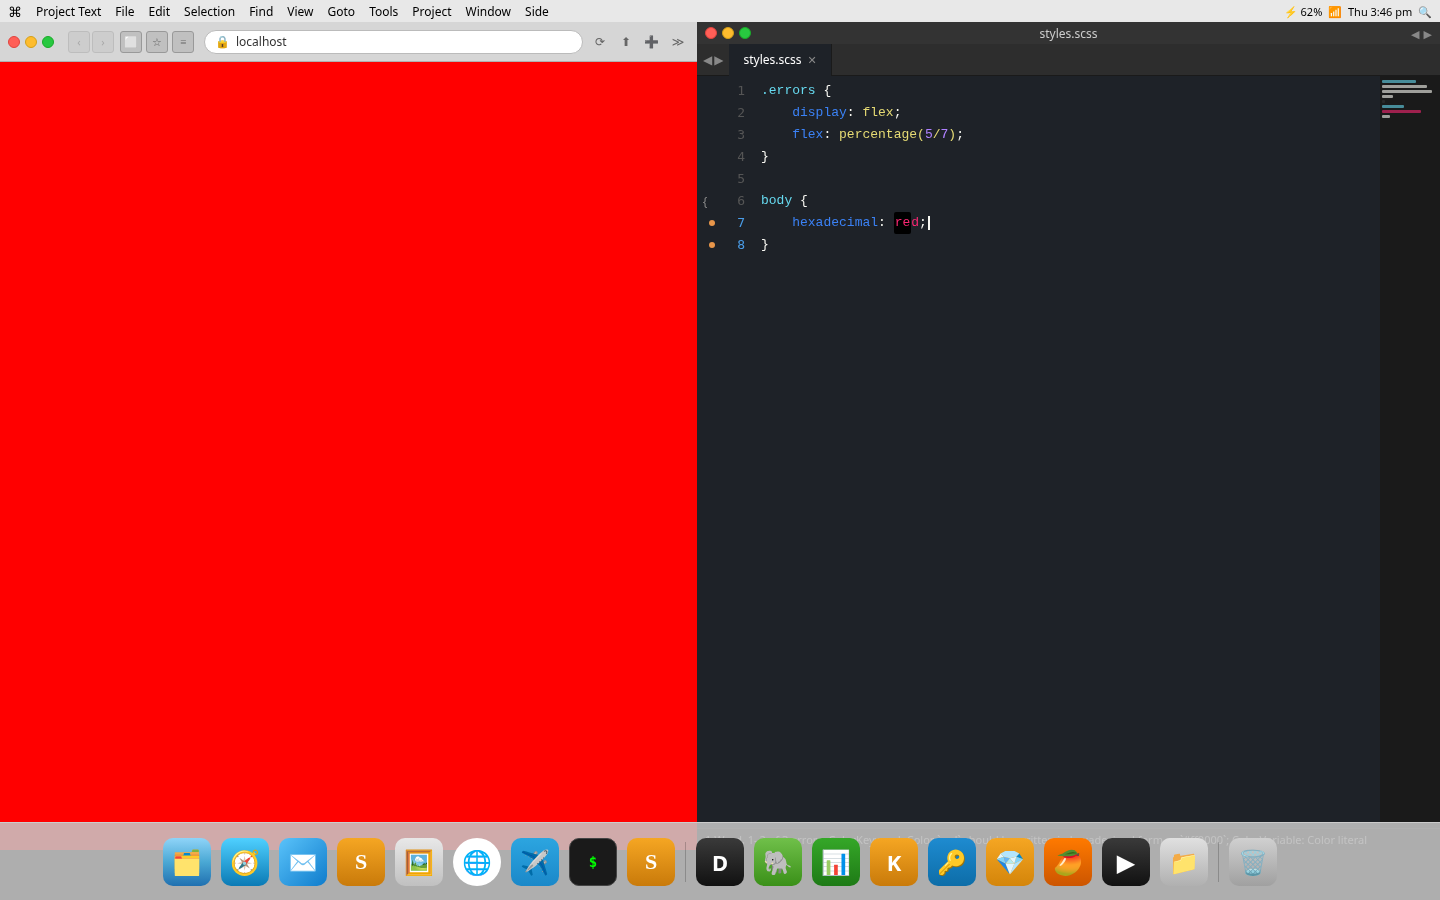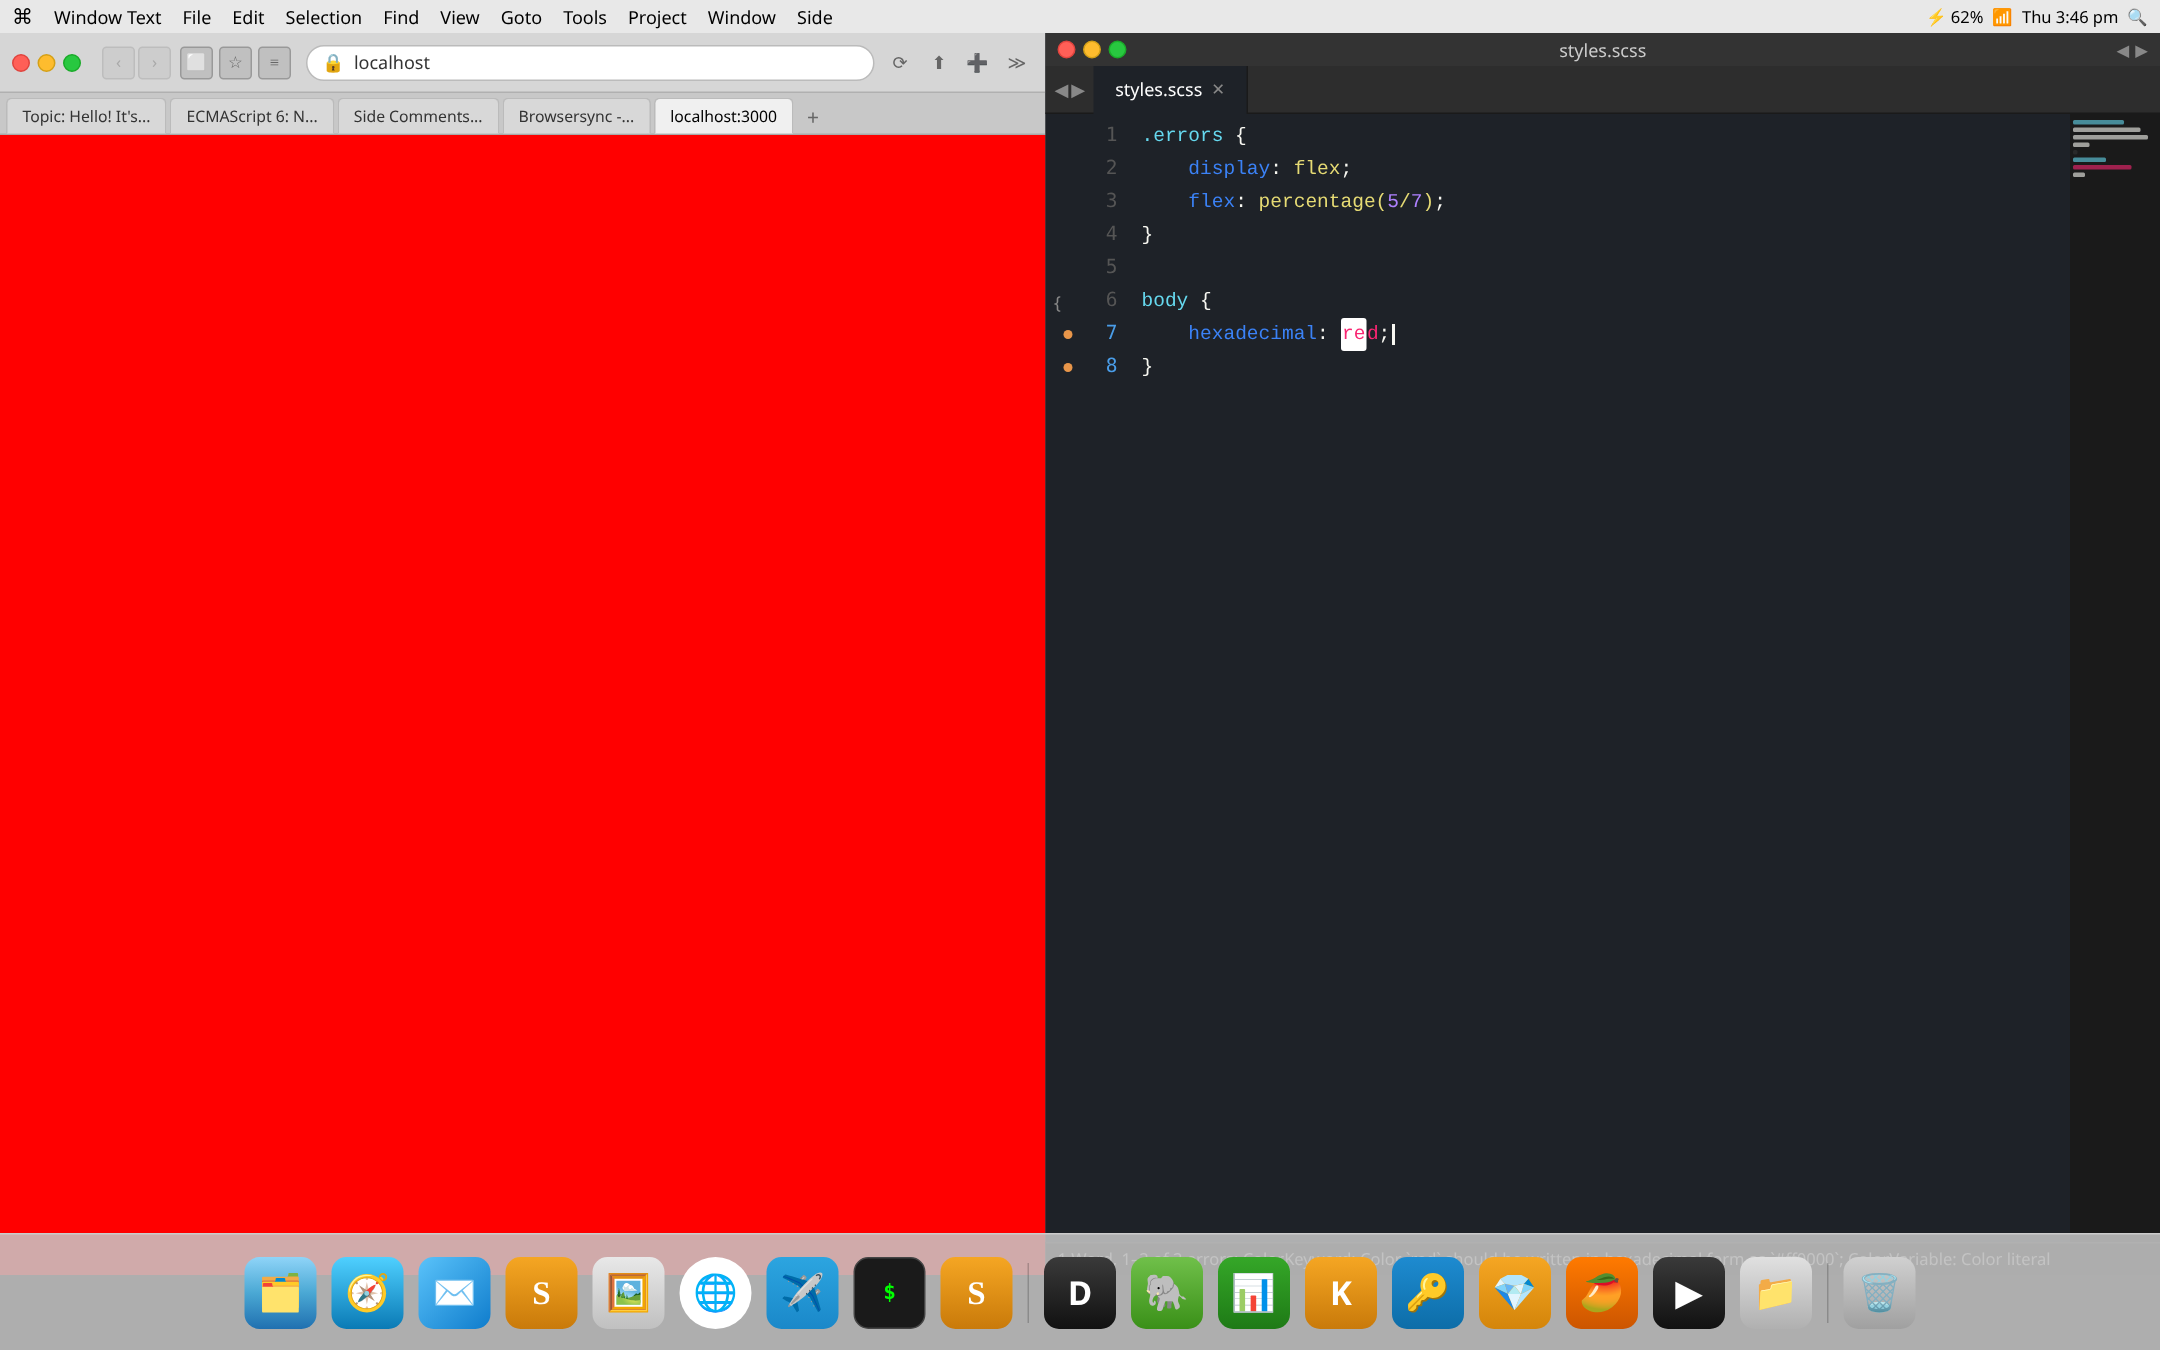--- a/index.html
+++ b/index.html
@@ -228,21 +228,21 @@
     
     .sc-selector { color: #66d9ef; }
     .sc-brace { color: #f8f8f2; }
     .sc-property { color: #3b82f6; }
     .sc-colon { color: #f8f8f2; }
     .sc-value { color: #e6db74; }
     .sc-number { color: #ae81ff; }
     .sc-semicolon { color: #f8f8f2; }
     .sc-keyword { color: #66d9ef; }
     .sc-keyword-value { color: #f92672; }
-    .sc-red-highlight { background: #ffffff; color: #f92672; border-radius: 2px; padding: 0 1px; }
+    .sc-red-highlight { background: #000000; color: #f92672; border-radius: 2px; padding: 0 1px; }
     .sc-plain { color: #f8f8f2; }
 
     
     .cursor {
       display: inline-block;
       width: 2px; height: 14px;
       background: #f8f8f2;
       vertical-align: middle;
       margin-left: 1px;
     }
@@ -336,21 +336,21 @@
       color: #888;
       font-size: 12px;
     }
   </style>
 </head>
 <body>
 
 <div class="menubar">
   <div class="menubar-left">
     <span class="apple-icon">⌘</span>
-    <span>Window Text</span>
+    <span>Project Text</span>
     <span>File</span>
     <span>Edit</span>
     <span>Selection</span>
     <span>Find</span>
     <span>View</span>
     <span>Goto</span>
     <span>Tools</span>
     <span>Project</span>
     <span>Window</span>
     <span>Side</span>
@@ -387,28 +387,20 @@
         <span>localhost</span>
       </div>
       <div class="browser-actions">
         <div class="browser-action-btn">⟳</div>
         <div class="browser-action-btn">⬆</div>
         <div class="browser-action-btn">➕</div>
         <div class="browser-action-btn">≫</div>
       </div>
     </div>
 
-    <div class="browser-tabs">
-      <div class="browser-tab">Topic: Hello! It's...</div>
-      <div class="browser-tab">ECMAScript 6: N...</div>
-      <div class="browser-tab">Side Comments...</div>
-      <div class="browser-tab">Browsersync -...</div>
-      <div class="browser-tab active">localhost:3000</div>
-      <div class="browser-tab-plus">+</div>
-    </div>
 
     <div class="browser-content">
     </div>
   </div>
 
   <div class="editor-panel">
 
     <div class="editor-titlebar">
       <div class="editor-traffic">
         <div class="traffic-light tl-red"></div>

